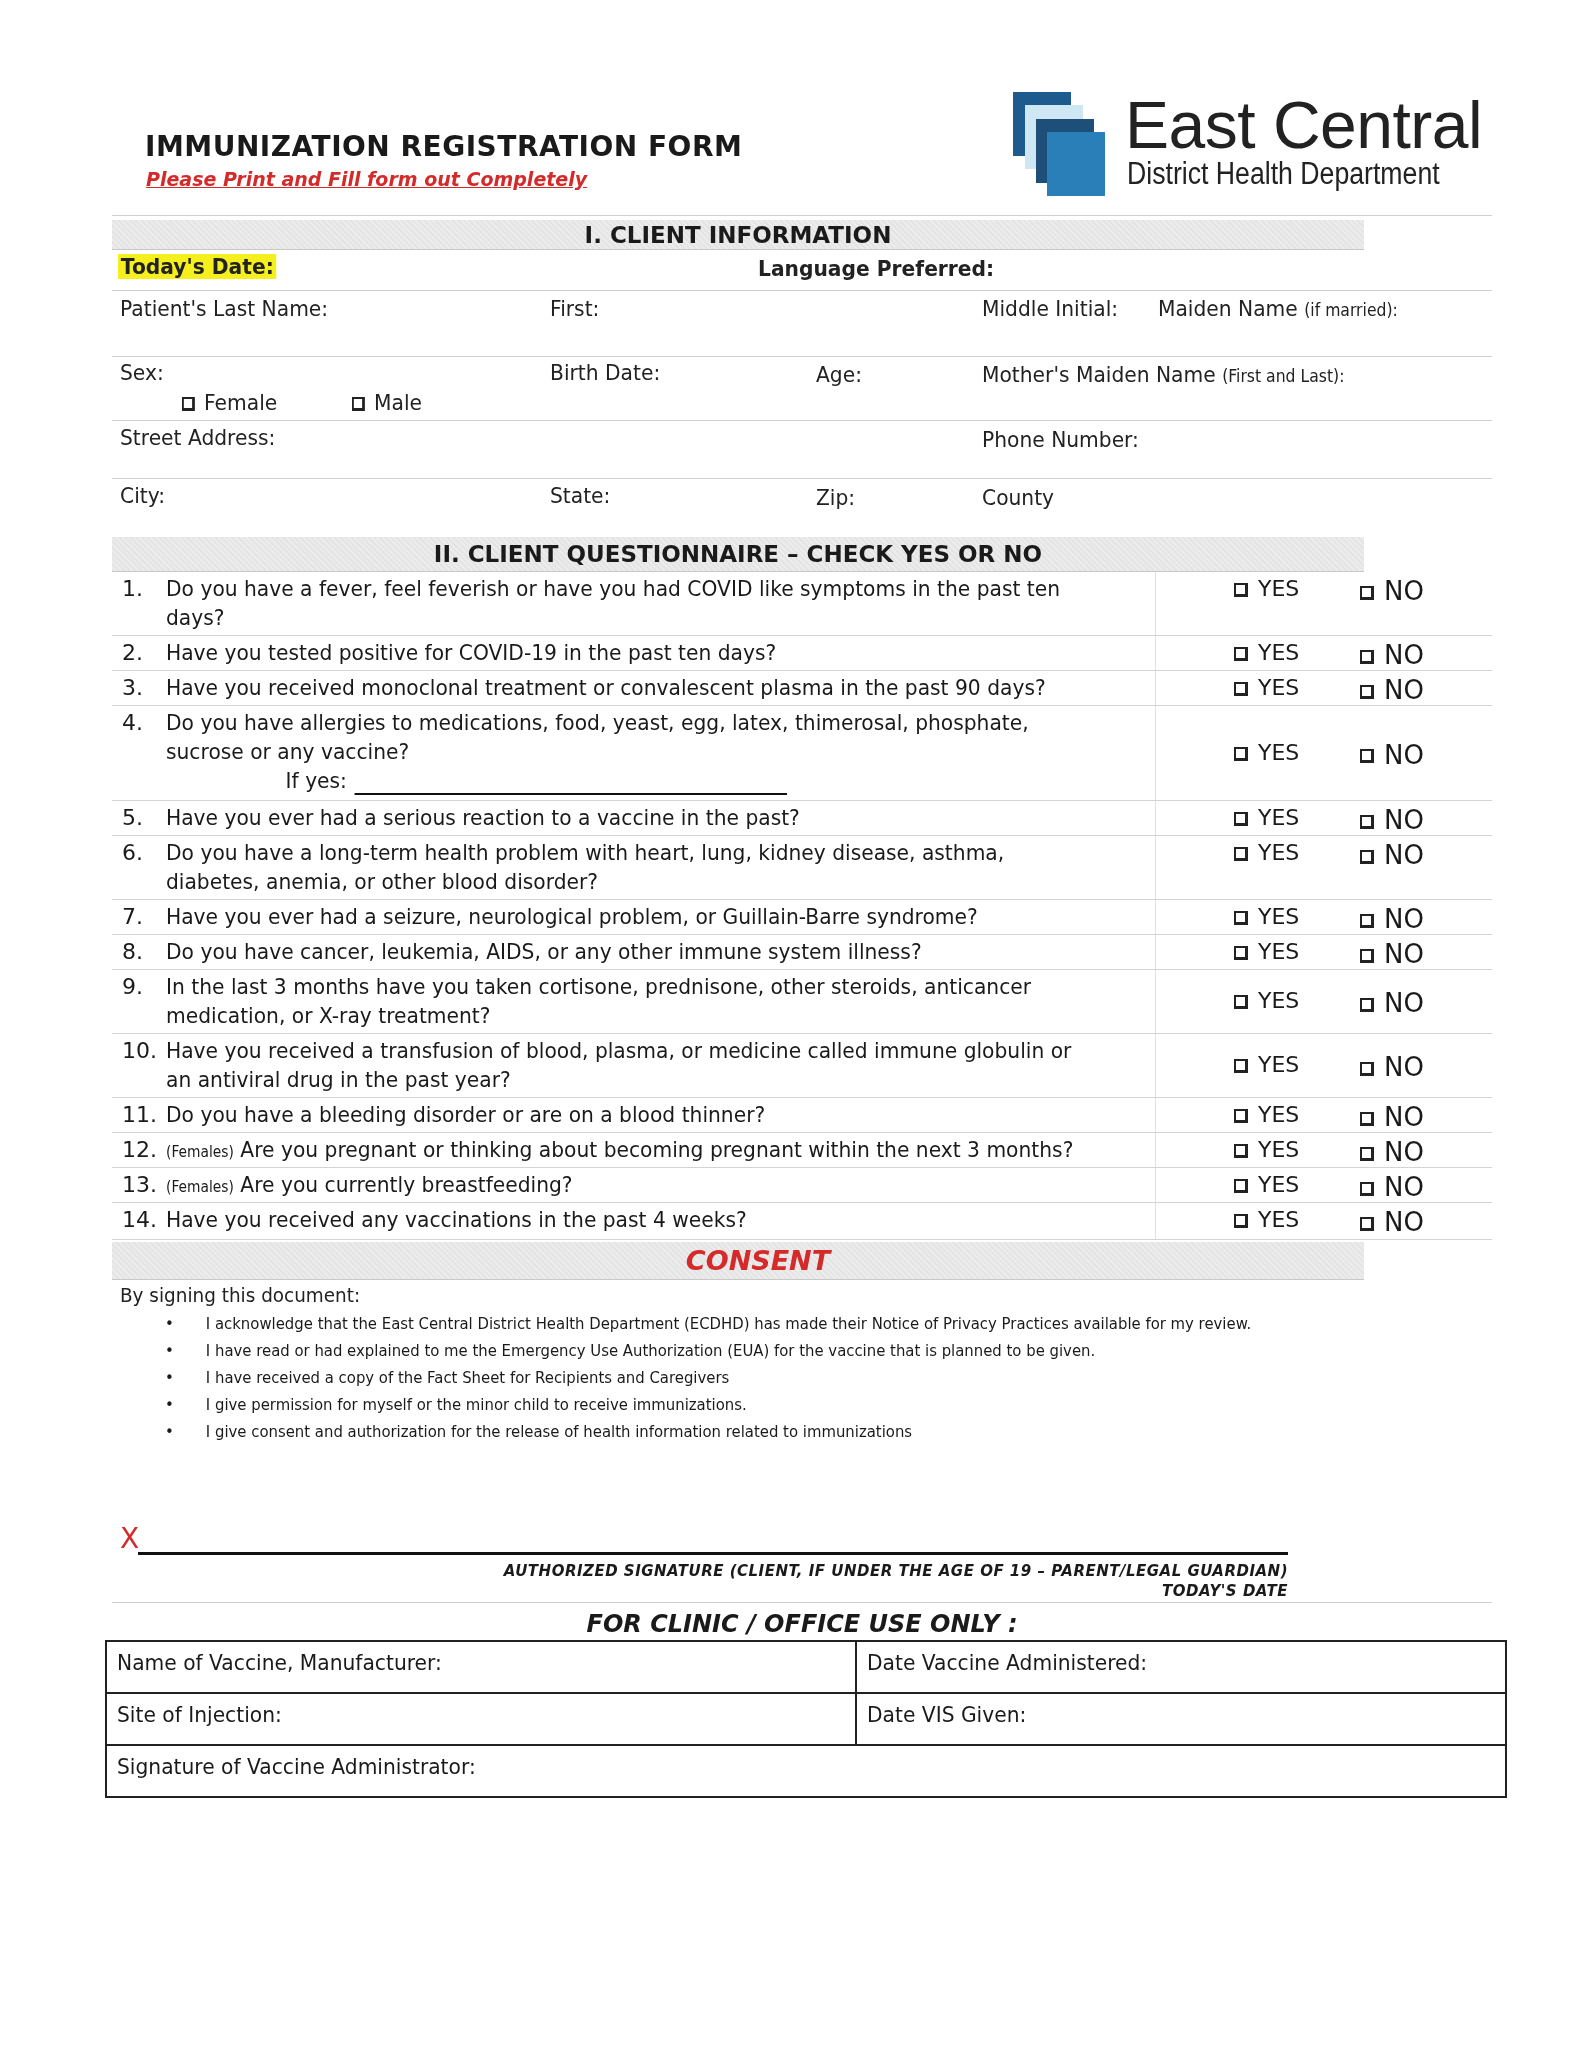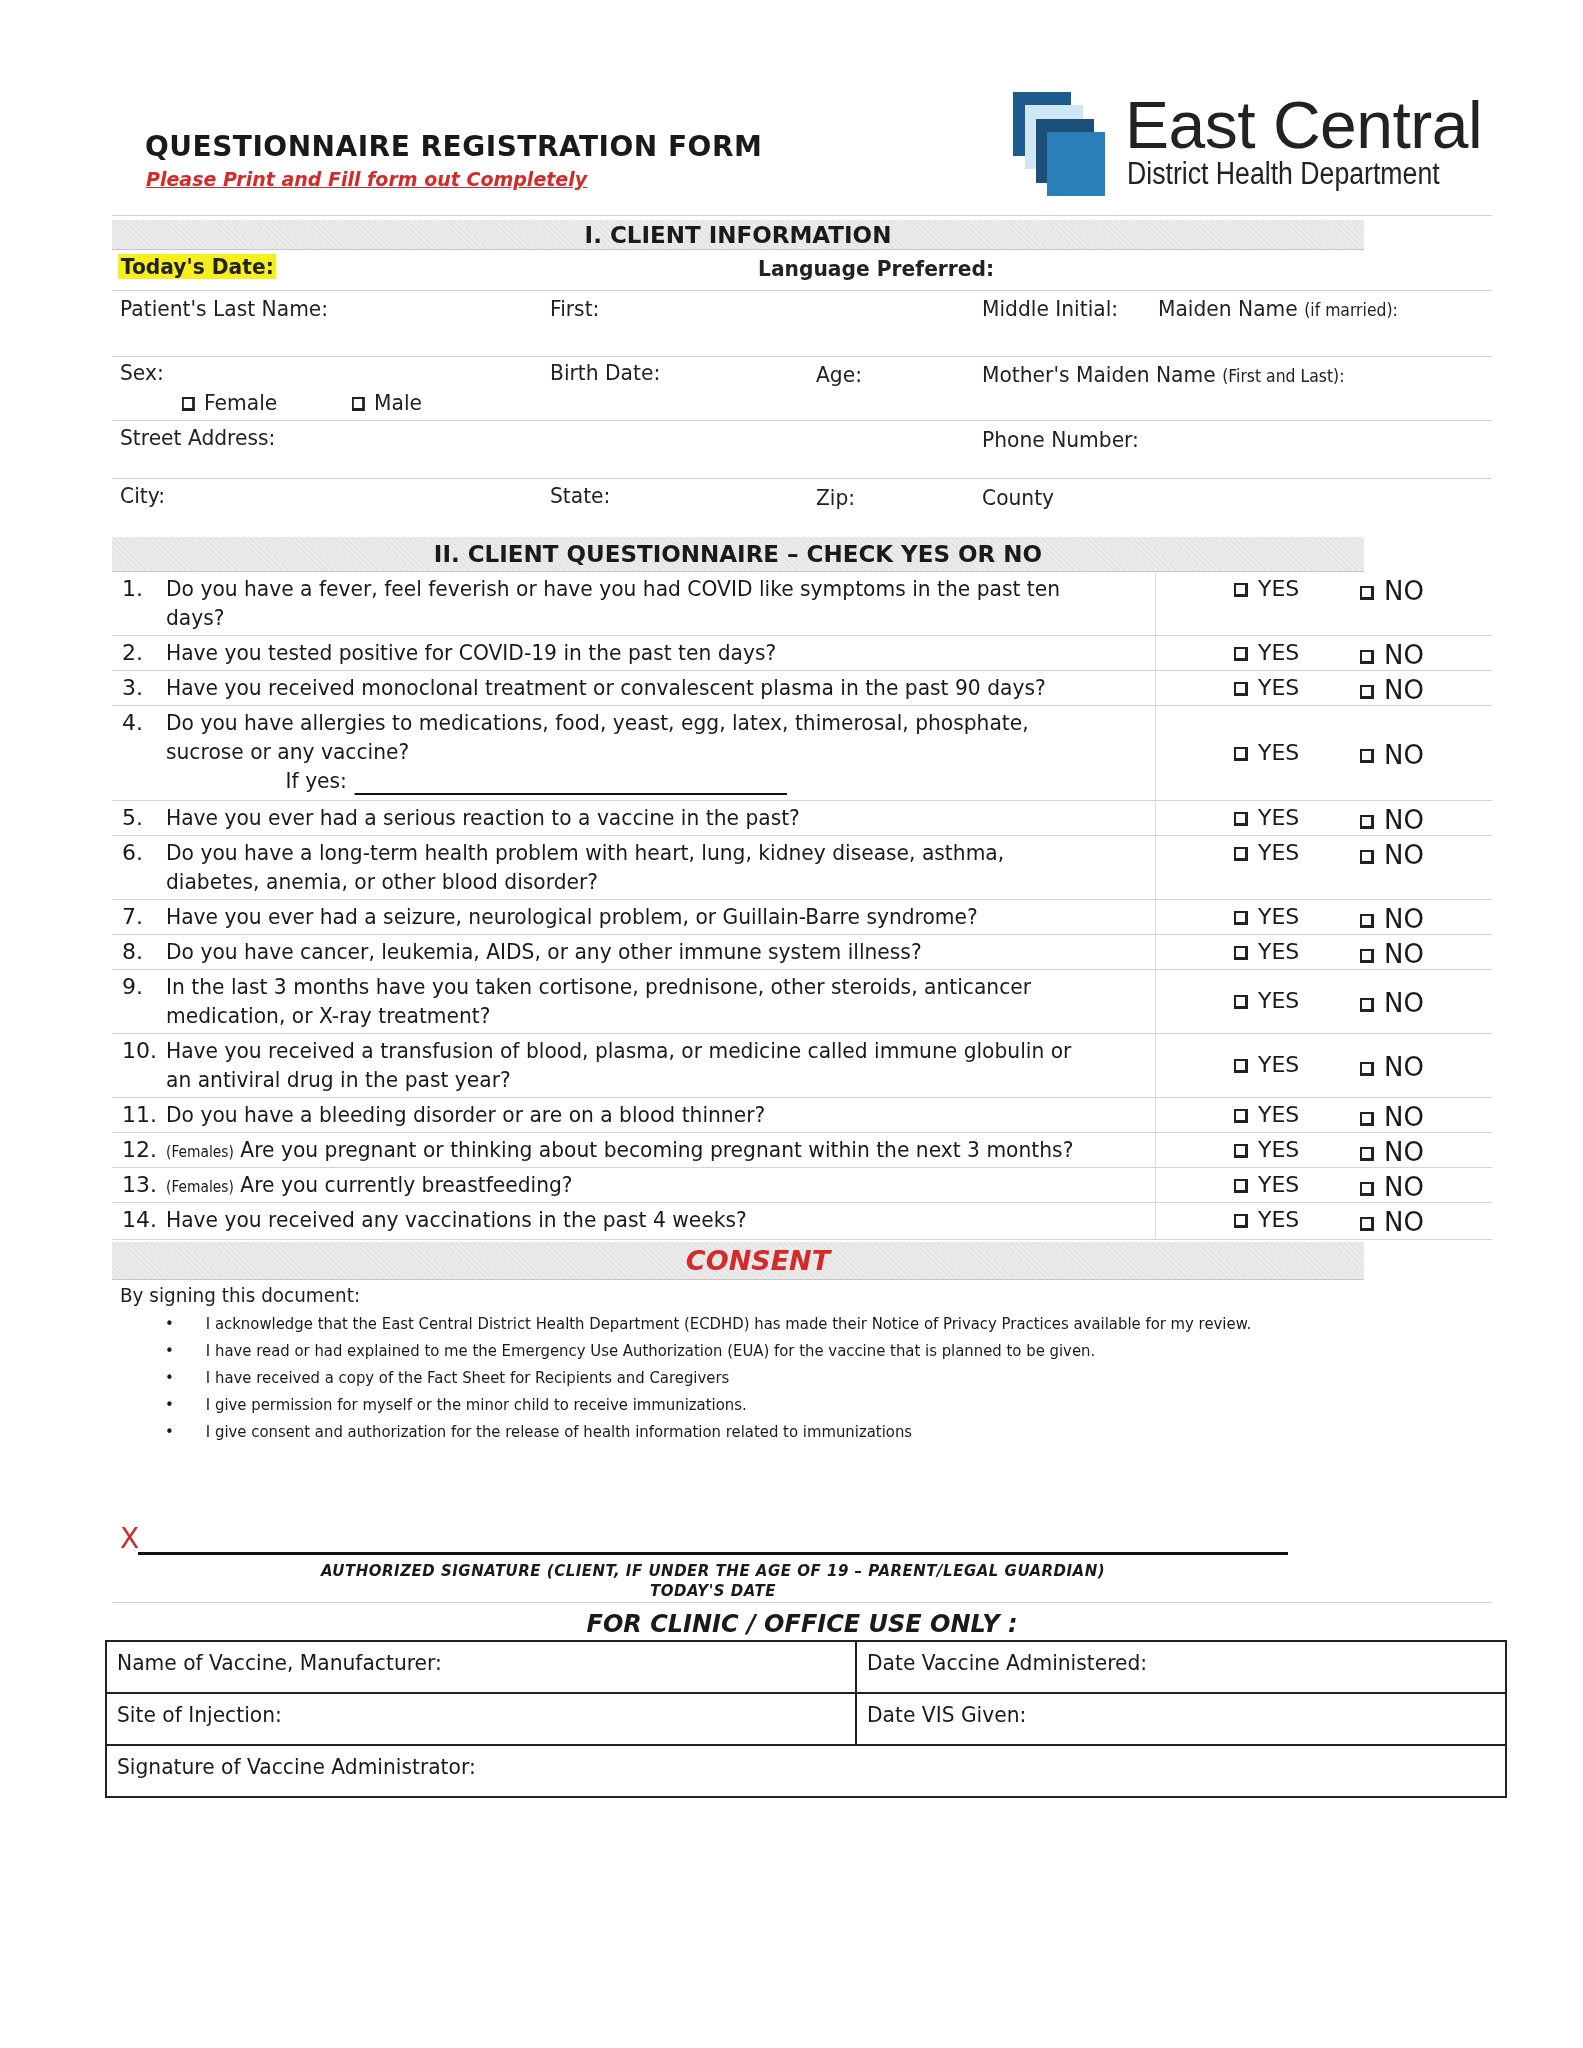--- a/index.html
+++ b/index.html
@@ -37,32 +37,32 @@
   .ifyes-line { display: inline-block; width: 470px; border-bottom: 2px solid #111; height: 20px; vertical-align: bottom; margin-left: 8px; }
 
   
   .consent-title { color: #d42a2a; font-style: italic; font-size: 27px; margin-left: 20px; }
   .bullets { left: 124px; top: 1283px; width: 1360px; font-size: 16px; line-height: 27px; }
   .bullets li { list-style: none; position: relative; padding-left: 88px; transform: scaleX(0.93); transform-origin: left; }
   .bullets li::before { content: "•"; position: absolute; left: 44px; }
 
   .sig-x { left: 120px; top: 1522px; color: #d42a2a; font-size: 28px; }
   .sig-line { left: 138px; top: 1552px; width: 1150px; height: 3px; background: #111; }
-  .sig-caption { left: 138px; width: 1150px; text-align: center; font-size: 15px; font-weight: bold; font-style: italic; letter-spacing: 0.5px; }
+  .sig-caption { left: 138px; width: 1150px; text-align: right; font-size: 15px; font-weight: bold; font-style: italic; letter-spacing: 0.5px; }
 
   
   .clinic-title { left: 112px; top: 1610px; width: 1380px; text-align: center; font-size: 24px; font-weight: bold; font-style: italic; }
   table.clinic { position: absolute; left: 105px; top: 1640px; width: 1402px; border-collapse: collapse; }
   table.clinic td { border: 2px solid #222; height: 52px; vertical-align: top; padding: 8px 10px; font-size: 22px; }
   table.clinic td span { display: inline-block; transform: scaleX(0.92); transform-origin: left; }
 </style>
 </head>
 <body>
 
-<div class="abs form-title">QUESTIONNAIRE REGISTRATION FORM</div>
+<div class="abs form-title">IMMUNIZATION REGISTRATION FORM</div>
 <div class="abs form-subtitle">Please Print and Fill form out Completely</div>
 
 <div class="abs logo">
   <div class="sq" id="sq0" style="left: 0px; top: 0px; background: rgb(29, 90, 142);"></div>
   <div class="sq" id="sq1" style="left: 12px; top: 13px; background: rgb(207, 230, 245);"></div>
   <div class="sq" id="sq2" style="left: 23px; top: 27px; background: rgb(30, 79, 120);"></div>
   <div class="sq" id="sq3" style="left: 34px; top: 40px; background: rgb(42, 127, 184);"></div>
 </div>
 <div class="abs logo-title">East Central</div>
 <div class="abs logo-sub">District Health Department</div>

